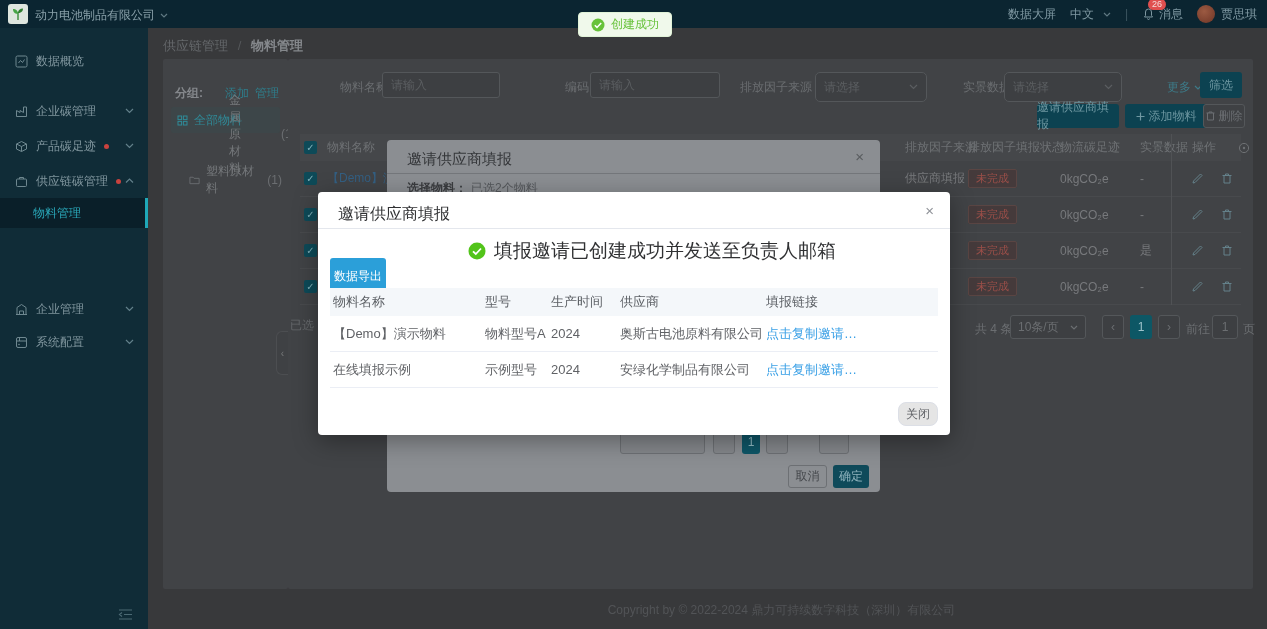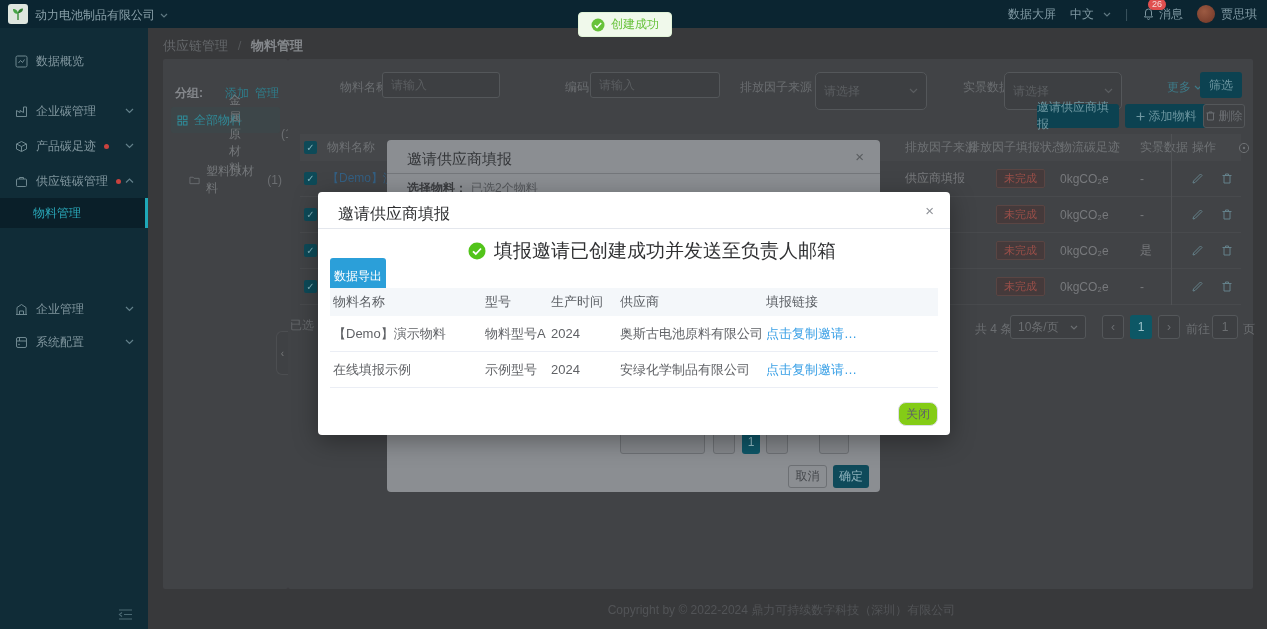--- a/index.html
+++ b/index.html
@@ -40,27 +40,27 @@
   .g-panel { position:absolute; left:15px; top:31px; width:125px; height:530px; }
   .m-panel { position:absolute; left:140px; top:31px; width:965px; height:530px; }
   .g-head { position:absolute; left:12px; top:26px; color:#85888c; font-weight:bold; }
   .g-link { color:#2e7d8b; }
   .g-all { position:absolute; left:8px; top:48px; width:109px; height:26px; background:#3d4649; color:#2f8a98; display:flex; align-items:center; gap:6px; padding-left:6px; border-radius:2px; }
   .g-item { position:absolute; left:8px; width:117px; height:26px; color:#74777a; display:flex; align-items:center; gap:6px; padding-left:18px; }
   .g-count { margin-left:auto; margin-right:6px; color:#6b6e71; }
   .dim-label { color:#6a6d70; }
   .dim-input { background:#3d3f42; border:1px solid #54575a; border-radius:3px; height:26px; font-size:12px; color:#85888c; padding:0 8px; font-family:inherit; }
   .dim-input::placeholder { color:#5b5e61; }
-  .dim-select { background:#3d3f42; border:1px solid #54575a; border-radius:5px; height:38px; display:flex; align-items:center; justify-content:space-between; padding:0 8px; color:#5b5e61; }
+  .dim-select { background:#3d3f42; border:1px solid #54575a; border-radius:5px; height:30px; display:flex; align-items:center; justify-content:space-between; padding:0 8px; color:#5b5e61; }
   .teal-btn-dim { background:#0c4251; color:#6e97a1; border-radius:3px; display:flex; align-items:center; justify-content:center; gap:4px; font-size:12px; }
   .ghost-btn-dim { background:#3f4144; border:1px solid #54575a; color:#6b6e72; border-radius:3px; display:flex; align-items:center; justify-content:center; gap:4px; }
   .th-row { position:absolute; left:12px; right:12px; top:75px; height:27px; background:#45474a; color:#6e7174; display:flex; align-items:center; }
   .t-row { position:absolute; left:12px; right:12px; height:36px; border-bottom:1px solid #484a4d; color:#77797c; display:flex; align-items:center; }
   .chk { width:13px; height:13px; background:#0d4a58; border-radius:2px; color:#7fb0ba; font-size:10px; line-height:13px; text-align:center; }
-  .badge-dim { border:1px solid #5a4543; background:#453a3b; color:#9c4f49; font-size:11px; padding:1px 7px; border-radius:2px;margin-left:28px; }
+  .badge-dim { border:1px solid #5a4543; background:#453a3b; color:#9c4f49; font-size:11px; padding:1px 7px; border-radius:2px; }
   .link-dim { color:#335f82; }
   .ops-sep { position:absolute; top:0; bottom:0; left:883px; width:1px; background:#505употреб255; background:#505255; }
   .pg-box { border:1px solid #54575a; border-radius:3px; color:#6b6e71; display:flex; align-items:center; justify-content:center; height:24px; background:#3d3f42; }
   .pg-cur { background:#0d5765; color:#9fc3cb; border:none; }
   .collapse-tab { position:absolute; left:-12px; top:272px; width:12px; height:44px; background:#3f4144; border:1px solid #4c4e51; border-right:none; border-radius:6px 0 0 6px; color:#77797a; display:flex; align-items:center; justify-content:center; font-size:10px; }
 
   
   .modal1 { position:absolute; left:387px; top:140px; width:493px; height:352px; background:#8b8e92; border-radius:4px; z-index:5; }
   .m1-title { position:absolute; left:20px; top:10px; font-size:15px; color:#35373a; }
   .m1-x { position:absolute; right:16px; top:8px; color:#595c5f; font-size:15px; }
@@ -75,21 +75,21 @@
   
   .modal2 { position:absolute; left:318px; top:192px; width:632px; height:243px; background:#ffffff; border-radius:4px; box-shadow:0 6px 24px rgba(0,0,0,.35); z-index:10; }
   .m2-title { position:absolute; left:20px; top:12px; font-size:16px; color:#303133; }
   .m2-x { position:absolute; right:16px; top:10px; color:#909399; font-size:15px; }
   .m2-div { position:absolute; left:0; right:0; top:36px; height:1px; background:#e4e7ed; }
   .m2-success { position:absolute; left:0; right:0; top:46px; display:flex; align-items:center; justify-content:center; gap:8px; font-size:19px; color:#303133;padding-left:36px; }
   .blue-btn { position:absolute; left:12px; top:66px; width:56px; height:36px; background:#2b9fd9; color:#fff; border-radius:3px; display:flex; align-items:center; justify-content:center; font-size:12px; }
   .m2-thead { position:absolute; left:12px; top:96px; width:608px; height:28px; background:#f4f7fa; color:#5d6166; font-size:13px; display:flex; align-items:center; }
   .m2-row { position:absolute; left:12px; width:608px; height:36px; border-bottom:1px solid #ebeef5; color:#606266; font-size:13px; display:flex; align-items:center; }
   .m2-link { color:#3aa0e6; }
-  .m2-close { position:absolute; left:580px; top:210px; width:40px; height:24px; border:1px solid #dcdfe6; border-radius:8px; color:#606266; display:flex; align-items:center; justify-content:center; background:#84cc16; }
+  .m2-close { position:absolute; left:580px; top:210px; width:40px; height:24px; border:1px solid #dcdfe6; border-radius:8px; color:#606266; display:flex; align-items:center; justify-content:center; background:#e5e5e5; }
   .cell { overflow:hidden; white-space:nowrap; }
 
   
   .toast { position:absolute; left:578px; top:12px; height:25px; padding:0 12px; background:#f0f9eb; border:1px solid #e1f3d8; border-radius:4px; display:flex; align-items:center; gap:6px; color:#67c23a; font-size:12px; z-index:20; }
 
   .footer { position:absolute; left:148px; right:0; bottom:10px; text-align:center; color:#525457; font-size:12px; z-index:1; }
   .fold-icon { position:absolute; left:118px; bottom:8px; color:#4c6a74; }
 </style>
 </head>
 <body>

